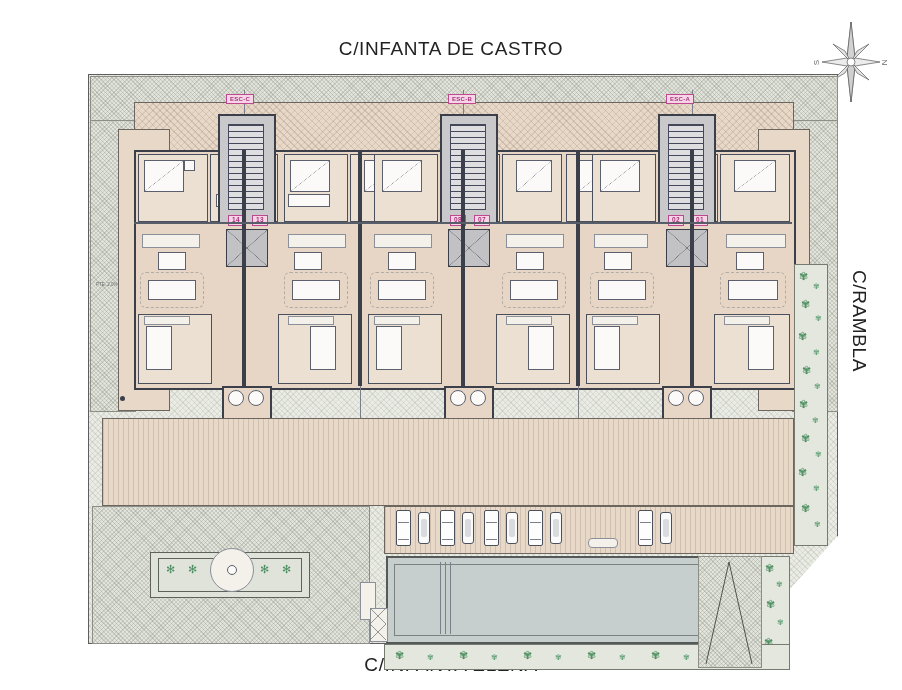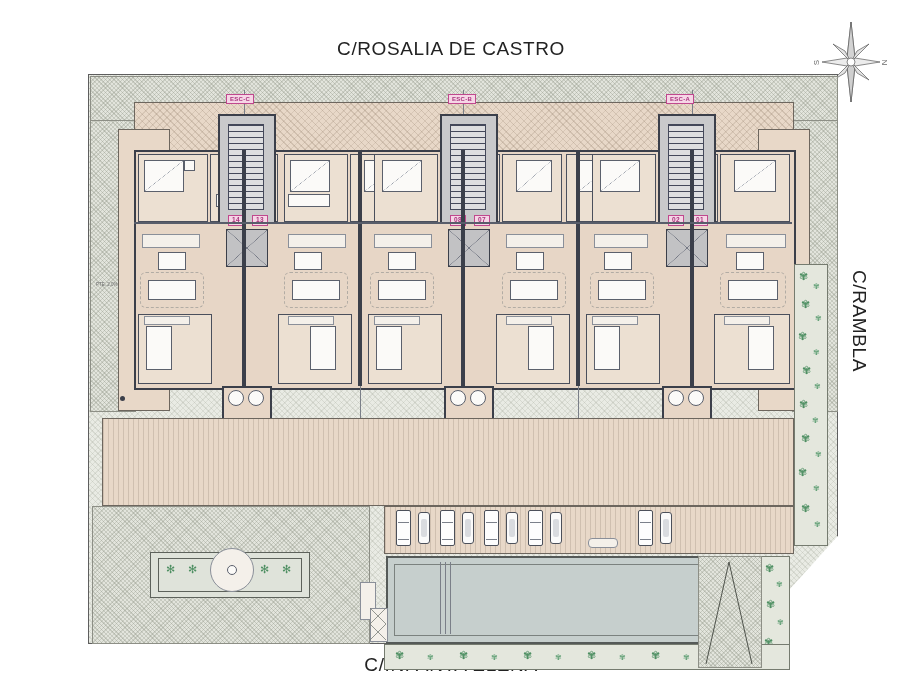--- a/index.html
+++ b/index.html
@@ -159,21 +159,21 @@
   .micro{
     position:absolute;font-size:4.5px;color:#6a6a6a;white-space:nowrap;
   }
   .axis{ position:absolute; background:#7a7f88; }
   .axis.v{ width:1px; }
   .dot{ position:absolute; width:5px;height:5px;border-radius:50%;background:#3b3f4a; }
 </style>
 </head>
 <body>
 
-<div class="street-label" id="street-top">C/ROSALIA DE CASTRO</div>
+<div class="street-label" id="street-top">C/INFANTA DE CASTRO</div>
 <div class="street-label" id="street-bottom">C/INFANTA ELENA</div>
 <div class="street-label" id="street-right">C/RAMBLA</div>
 
 <div id="compass">
   <svg width="66" height="88" viewBox="0 0 66 88">
     <g stroke="#5a5a5a" stroke-width="0.7">
       <polygon points="33,4 37,40 33,48 29,40" fill="#f2f2f2"></polygon>
       <polygon points="33,4 29,40 33,48 37,40" fill="#d3d3d3"></polygon>
       <polygon points="33,84 37,48 33,40 29,48" fill="#f2f2f2"></polygon>
       <polygon points="33,84 29,48 33,40 37,48" fill="#cfcfcf"></polygon>

